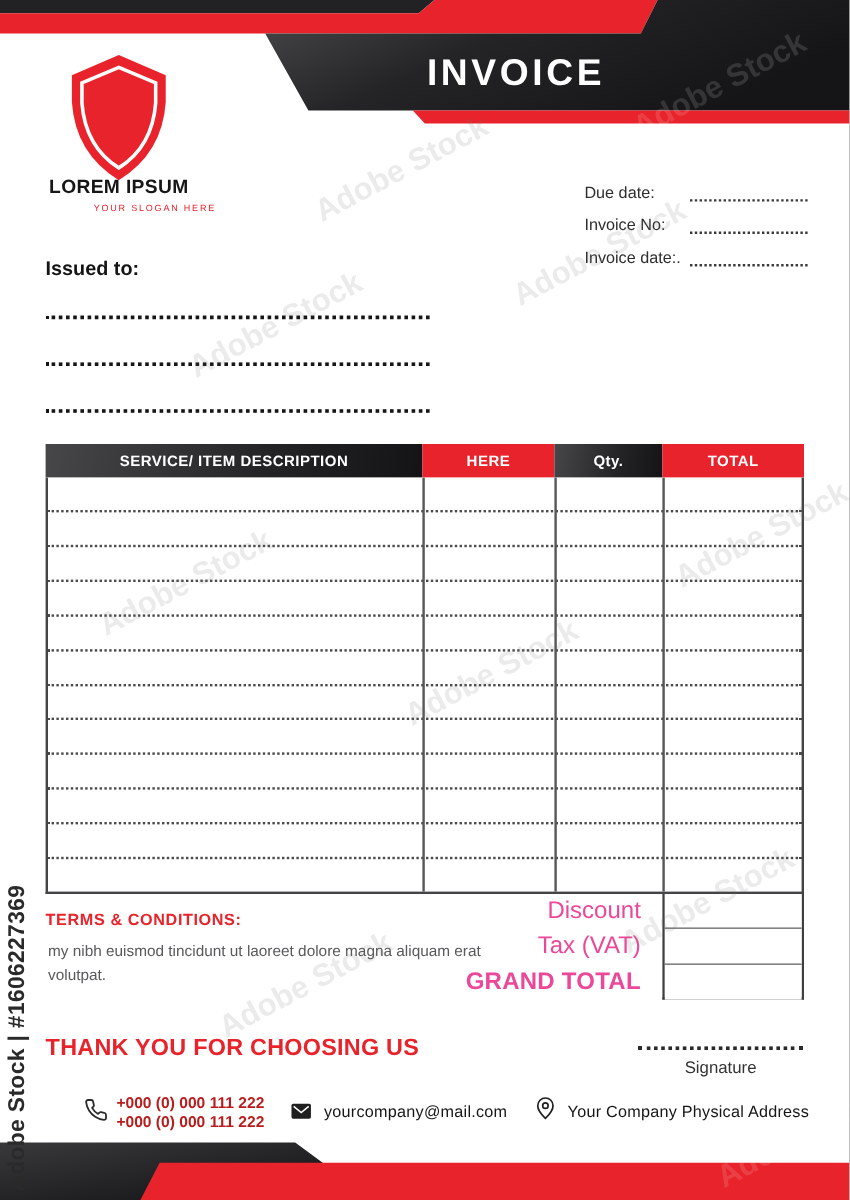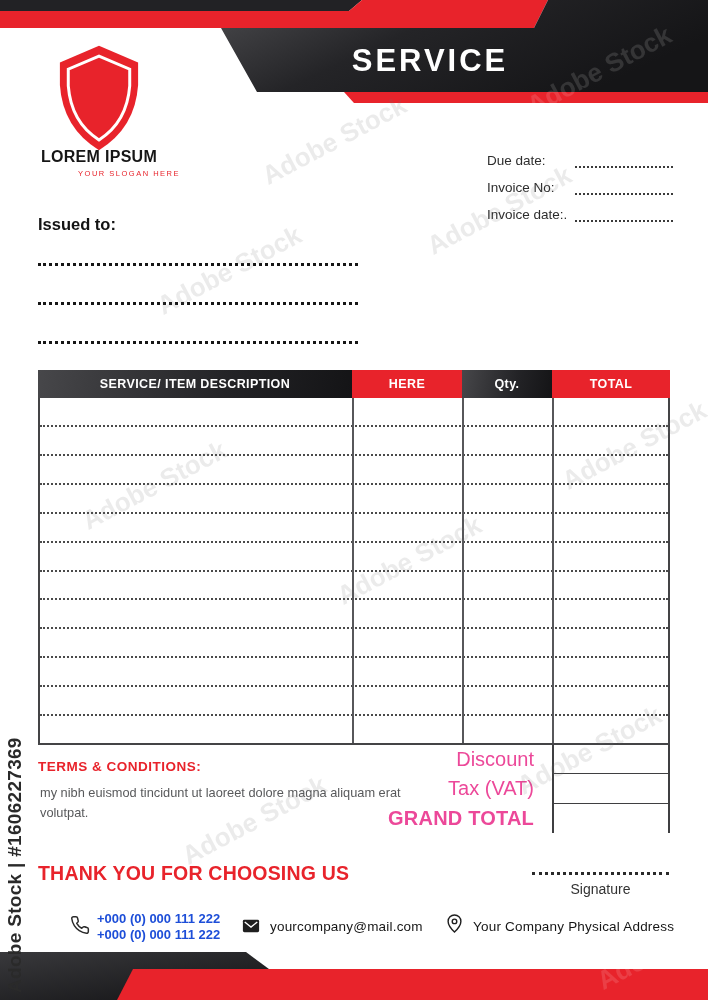--- a/index.html
+++ b/index.html
@@ -65,21 +65,21 @@
     color:var(--red);letter-spacing:.2px;}
 
   .sig-line{position:absolute;left:532px;top:856px;width:137px;height:16px;
     border-bottom:3px dotted #2a2a2a;}
   .sig-label{position:absolute;left:532px;top:881px;width:137px;text-align:center;
     font-size:14px;color:#333;}
 
   
   .icon{position:absolute;}
   .c-phones{position:absolute;left:97px;top:911px;font-size:13px;font-weight:bold;
-    color:#1d4ed8;line-height:16px;}
+    color:#b91c1c;line-height:16px;}
   .c-email{position:absolute;left:270px;top:919px;font-size:13.5px;color:#161616;letter-spacing:.2px;}
   .c-address{position:absolute;left:473px;top:919px;font-size:13.5px;color:#161616;letter-spacing:.2px;}
 
   
   .wm-side{position:absolute;left:4px;top:993px;transform:rotate(-90deg);transform-origin:0 0;
     white-space:nowrap;font-size:19px;font-weight:bold;color:#2a2a2a;letter-spacing:.3px;z-index:50;}
   .wm-diag{position:absolute;white-space:nowrap;font-size:26px;font-weight:bold;
     pointer-events:none;z-index:40;}
   .wm-g{color:rgba(110,110,110,.14);}
   .wm-w{color:rgba(255,255,255,.13);}
@@ -95,21 +95,21 @@
         <stop offset="0" stop-color="#4a4a4d"></stop>
           <stop offset="0.45" stop-color="#242427"></stop>
         <stop offset="1" stop-color="#151517"></stop>
       </linearGradient>
     </defs>
     <polygon points="0,0 362,0 349,11 0,11" fill="#222225"></polygon>
     <polygon points="0,11 349,11 362,0 548,0 534,28 0,28" fill="var(--red)"></polygon>
     <polygon points="221,28 534,28 548,0 708,0 708,92 257,92" fill="url(#gdark)"></polygon>
     <polygon points="344,92 708,92 708,103 354,103" fill="var(--red)"></polygon>
   </svg>
-  <div class="invoice-title">SERVICE</div>
+  <div class="invoice-title">INVOICE</div>
 
   <svg class="shield" width="94" height="108" viewBox="0 0 100 116">
     <path d="M50 2 L92 20 L92 44 Q89 90 50 114 Q11 90 8 44 L8 20 Z" fill="var(--red)"></path>
     <path d="M50 13 L83 27 L83 45 Q80 84 50 103 Q20 84 17 45 L17 27 Z" fill="none" stroke="#fff" stroke-width="3.2"></path>
   </svg>
   <div class="logo-name">LOREM IPSUM</div>
   <div class="logo-slogan">YOUR SLOGAN HERE</div>
 
   <div id="meta">
       <div class="meta-row">

